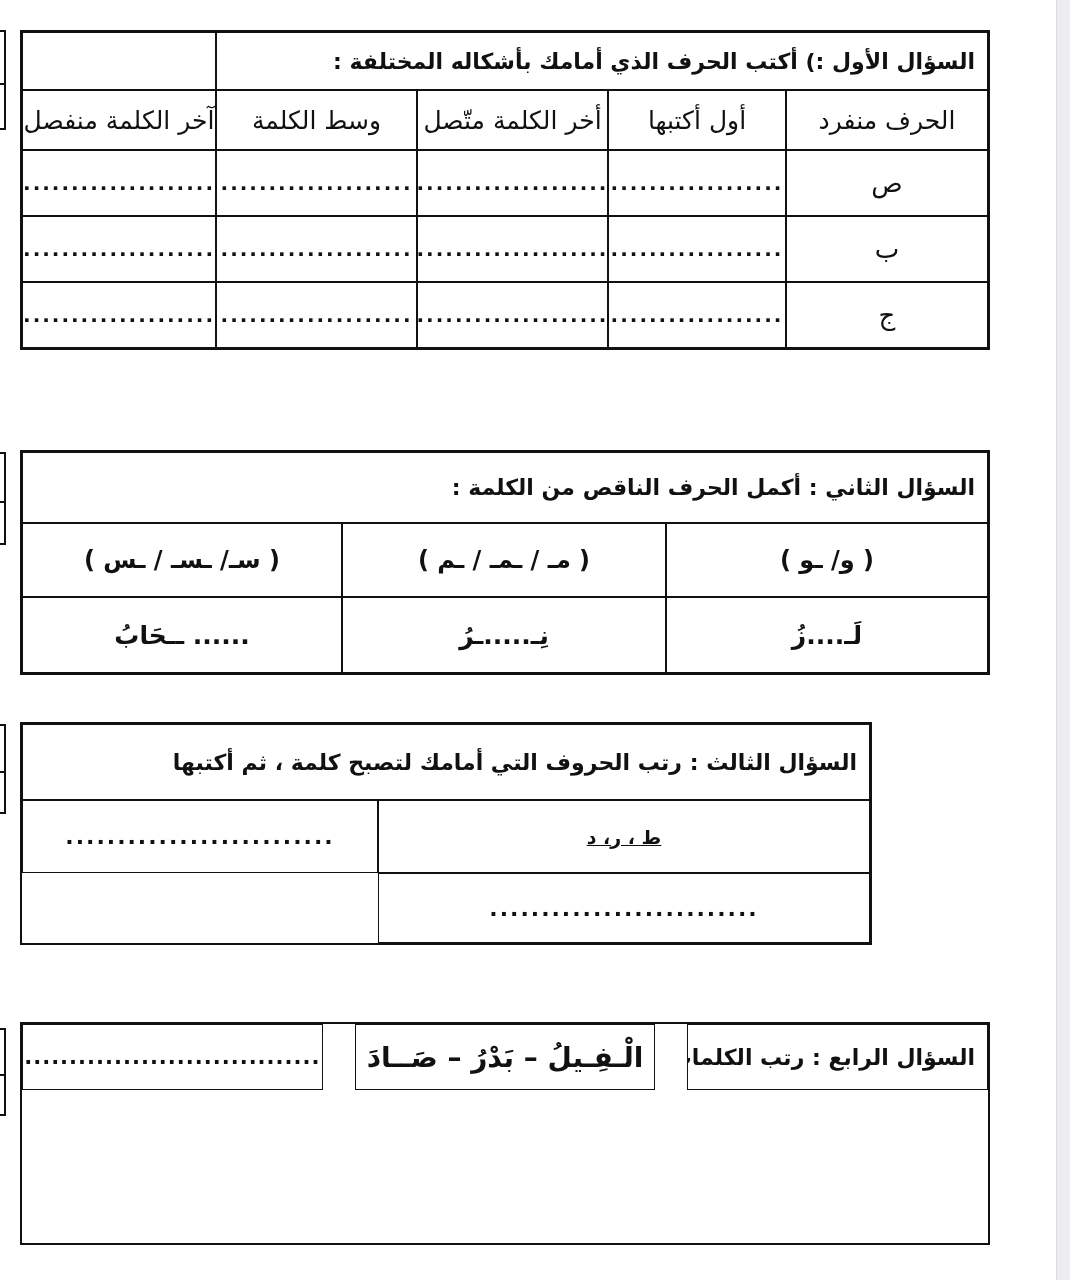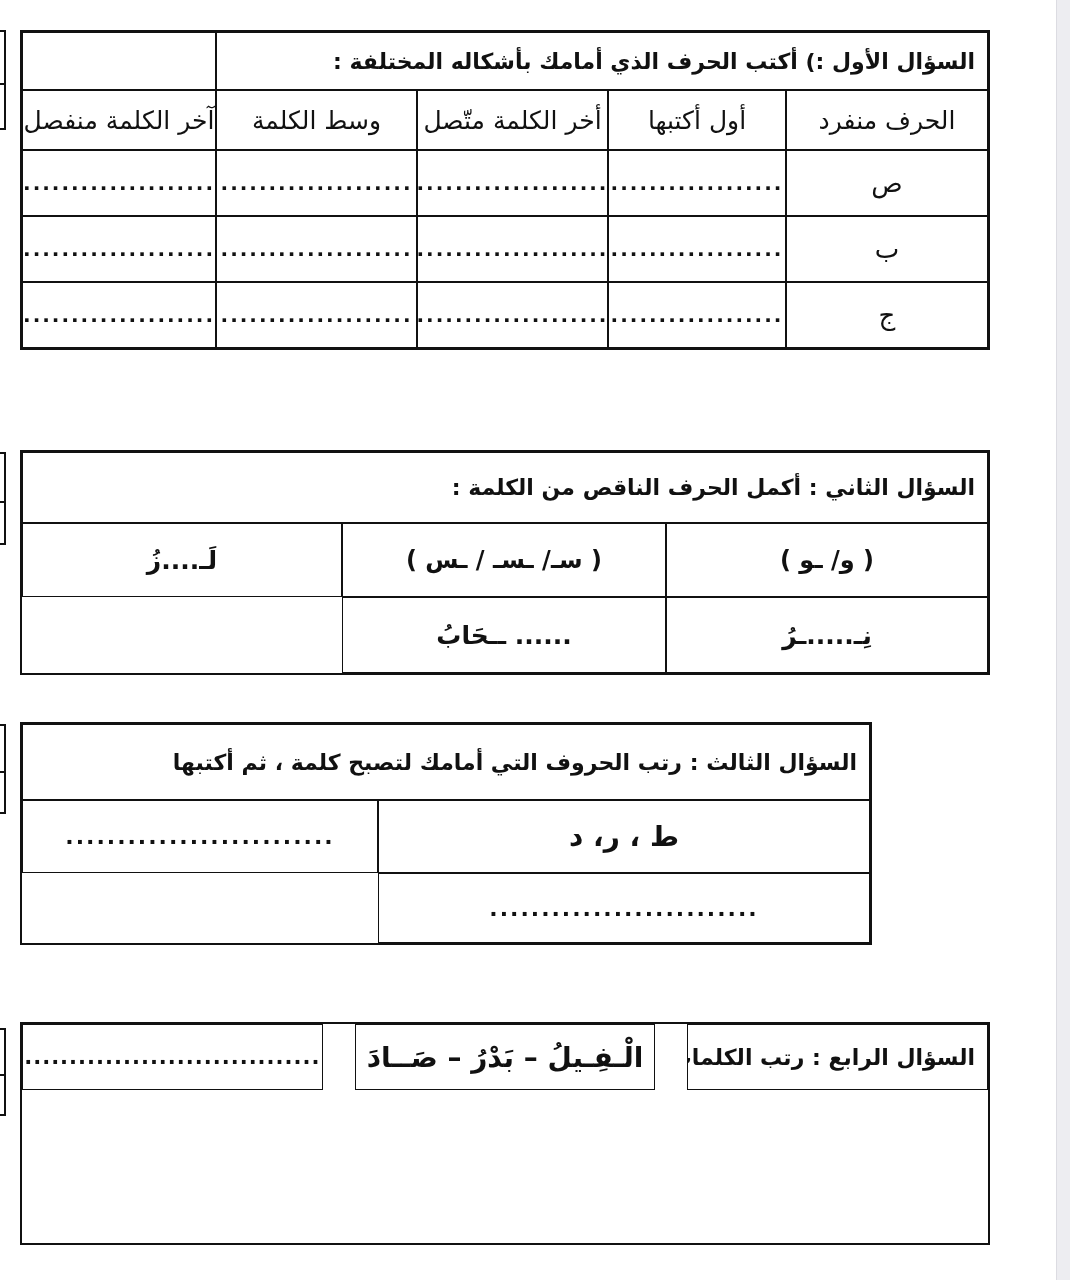--- a/index.html
+++ b/index.html
@@ -54,21 +54,21 @@
         grid-template-rows:71px 74px 1fr; }
   .q2-title { grid-column: span 3; text-align: center; }
   .q2 .opt  { font-weight:bold; font-size:24px; }
   .q2 .word { font-weight:bold; font-size:25px; letter-spacing:0; }
 
   
   .q3 { left:20px; top:722px; width:852px; height:223px;
         grid-template-columns:492px 1fr;
         grid-template-rows:76px 73px 1fr; }
   .q3-title { grid-column: span 2; }
-  .q3 .letters { font-weight:bold; font-size:28px; }
+  .q3 .letters { font-weight:bold; font-size:19px;text-decoration:underline; }
   .q3 .dots { font-size:22px; }
 
   
   .q4 { left:20px; top:1022px; width:970px; height:223px;
         grid-template-columns:1fr 1fr 1fr;
         grid-template-rows:66px 74px 1fr;gap:32px; }
   .q4 .sentence { font-weight:bold; font-size:28px; }
   .q4 .dots { font-size:21px; letter-spacing:1px; }
 
   
@@ -134,20 +134,21 @@
     <div class="cell dots">....................</div>
     <div class="cell dots">....................</div>
     <div class="cell dots">....................</div>
     <div class="cell dots">....................</div>
   </div>
 
   <div class="tbl q2">
     <div class="cell title-cell q2-title">السؤال الثاني : أكمل الحرف الناقص من الكلمة :</div>
 
     <div class="cell opt">( و/ ـو )</div>
+    <div class="cell opt">( مـ / ـمـ / ـم )</div>
     <div class="cell opt">( سـ/ ـسـ / ـس )</div>
 
     <div class="cell word">لَـ....زُ</div>
     <div class="cell word">نِـ.....ـرُ</div>
     <div class="cell word">...... ــحَابُ</div>
   </div>
 
   <div class="tbl q3">
     <div class="cell title-cell q3-title">السؤال الثالث :  رتب الحروف التي أمامك لتصبح كلمة ، ثم أكتبها</div>
 

